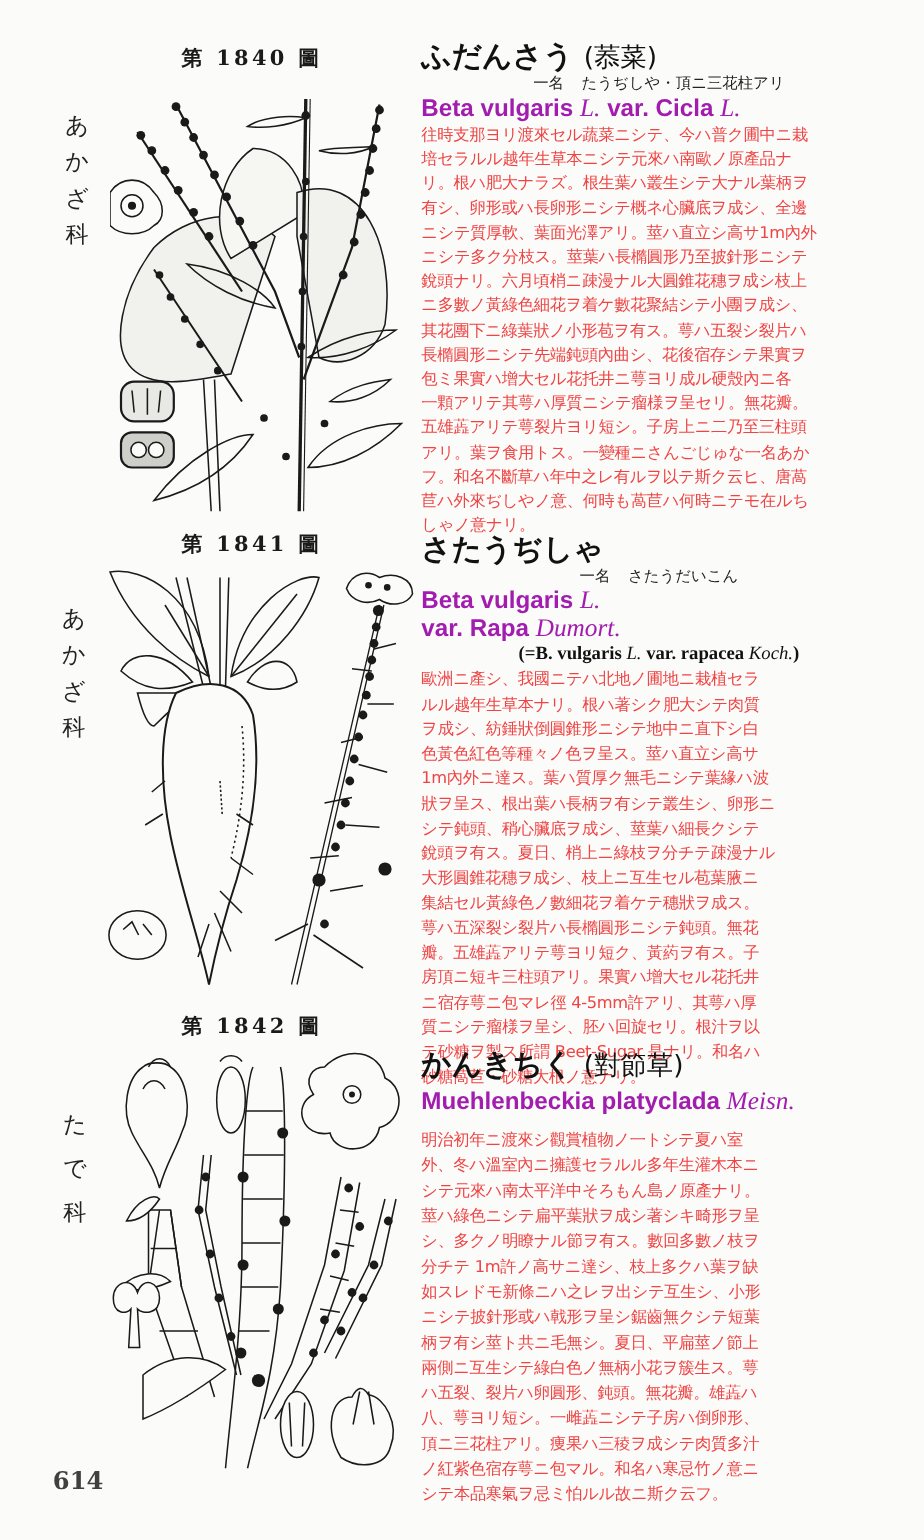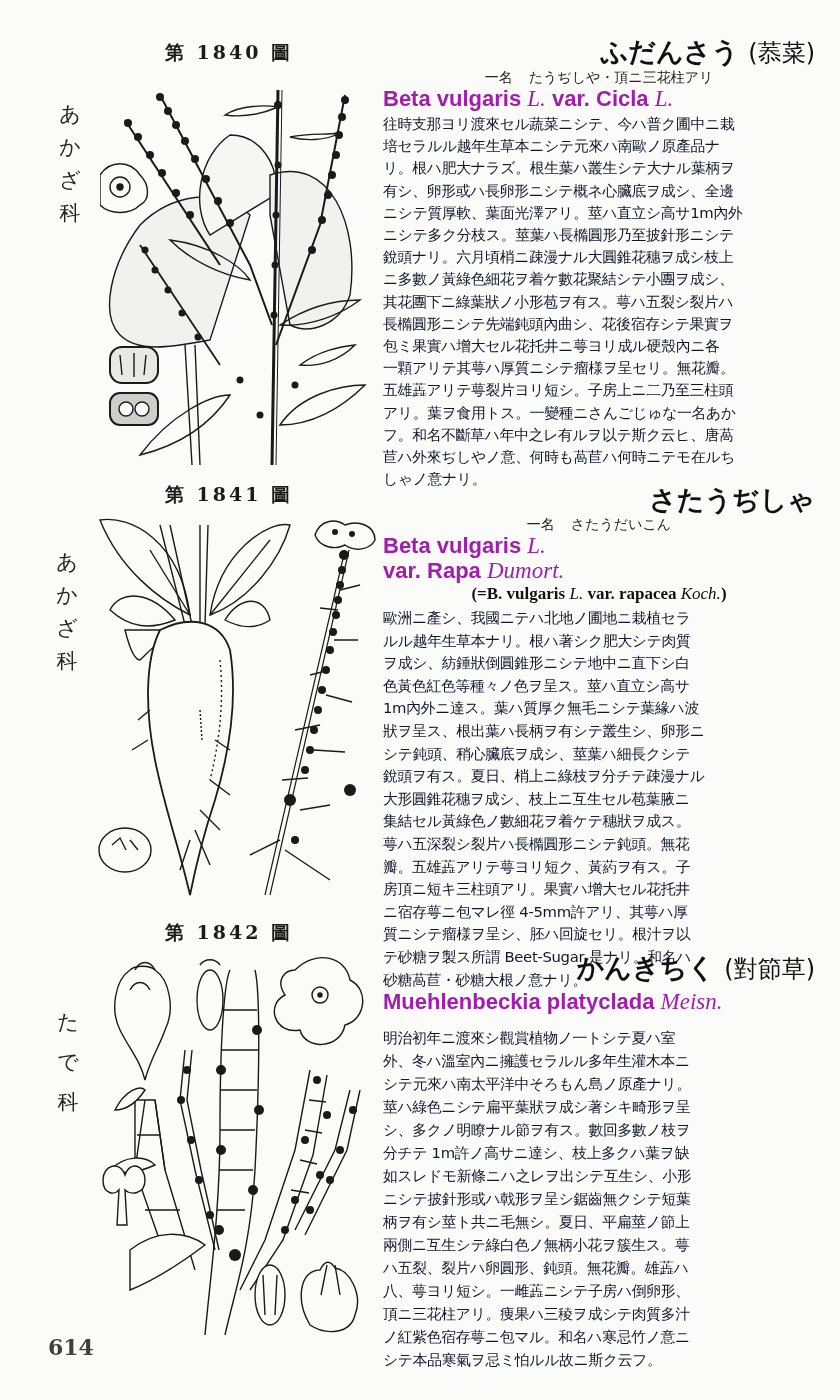--- a/index.html
+++ b/index.html
@@ -15,42 +15,42 @@
   }
   .family {
     position:absolute; width:24px; font-size:21px; line-height:33px;
     text-align:center; font-family:"DejaVu Sans",sans-serif; color:#222;
   }
   .family span { display:block; }
   .illus { position:absolute; }
   .illus svg { width:100%; height:100%; display:block; }
   .entry { position:absolute; left:383px; width:432px; }
   .title {
-    text-align:right; font-size:27px; font-weight:bold; line-height:32px;
+    text-align:left; font-size:27px; font-weight:bold; line-height:32px;
     font-family:"DejaVu Sans",sans-serif; color:#111;
   }
   .title .kanji { font-weight:normal; font-size:24px; }
   .alias {
     text-align:center; font-size:14px; line-height:17px;
     font-family:"DejaVu Sans",sans-serif; color:#222;
   }
   .alias .lbl { margin-right:16px;margin-top:29px; }
   .sci {
     text-align:left; font-size:22px; font-weight:bold; line-height:25px;
     font-family:"Liberation Sans","DejaVu Sans",sans-serif; color:#a21caf;
   }
   .sci i { font-family:"Liberation Serif",serif; font-weight:normal; font-size:23px; }
   .syn {
     text-align:center; font-size:17px; line-height:22px; font-weight:bold;
     font-family:"Liberation Serif",serif; color:#111; white-space:nowrap;
   }
   .syn i { font-weight:normal; }
   .body {
     font-size:14.8px; line-height:22.6px; text-align:left;
-    font-family:"DejaVu Sans",sans-serif; color:#0f172a; margin-top:2px;
+    font-family:"DejaVu Sans",sans-serif; color:#ef4444; margin-top:2px;
   }
   .body .ln { display:block; white-space:nowrap; letter-spacing:-0.3px; }
   .page-num {
     position:absolute; left:48px; top:1334px; font-size:22px; font-weight:bold;
     font-family:"DejaVu Serif",serif; color:#404040;
   }
 </style>
 </head>
 <body>
 

